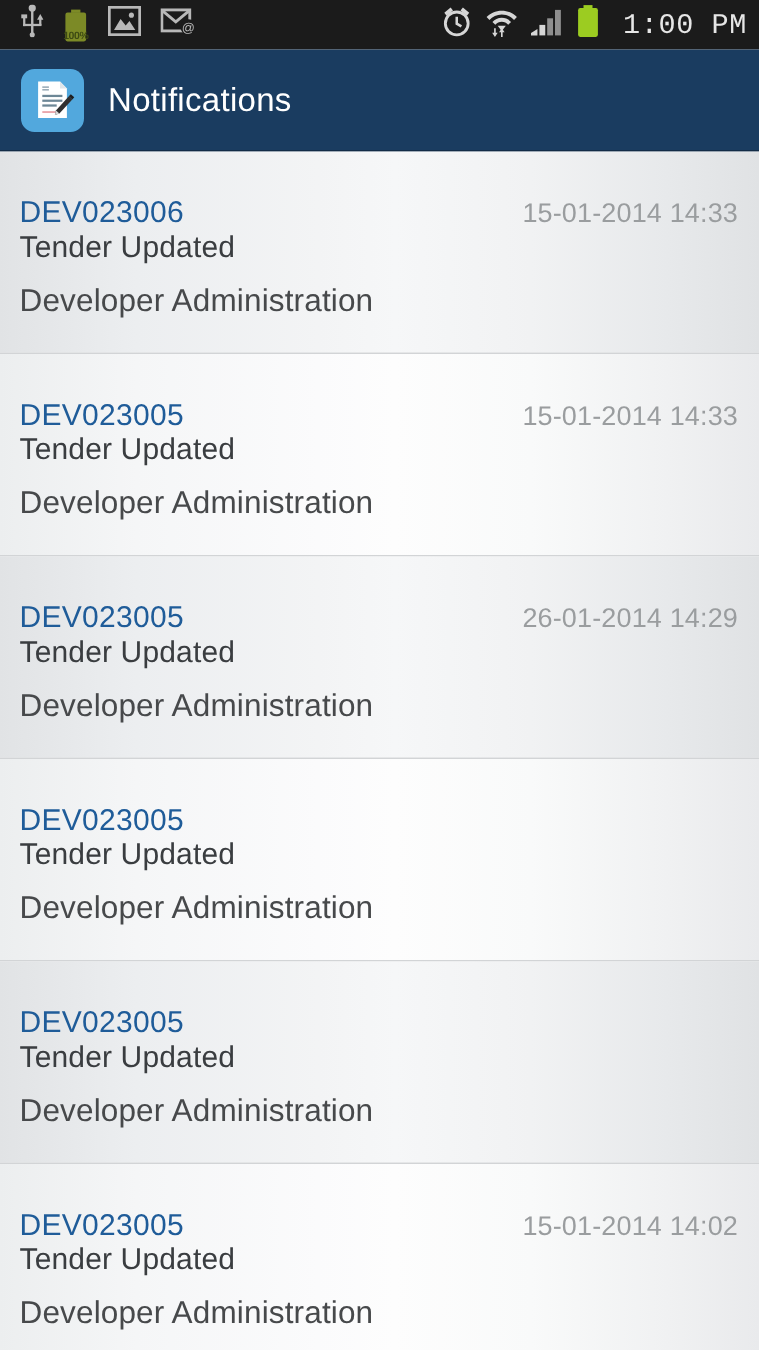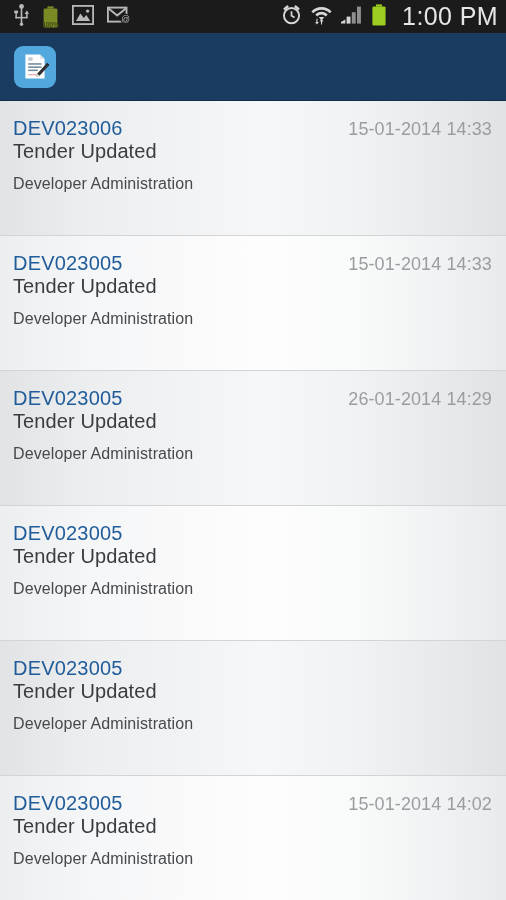--- a/index.html
+++ b/index.html
@@ -15,22 +15,22 @@
   .statusbar{
     position:relative;
     height:33px; width:100%;
     background:#1b1b1b;
     display:flex; align-items:center;
     padding:0 8px 0 14px;
   }
   .sb-left{ display:flex; align-items:center; gap:13px; }
   .sb-right{ display:flex; align-items:center; gap:9px; margin-left:auto; }
   .sb-time{
-    color:#e6e6e6; font-size:25px; letter-spacing:0.4px;
-    margin-left:6px; font-family:Liberation Sans, sans-serif;
+    color:#e6e6e6; font-size:19px; letter-spacing:0.4px;
+    margin-left:6px; font-family:Liberation Mono, monospace;
   }
   .ico{ display:block; }
 
   
   .batt-wrap{ position:relative; width:17px; height:22px; }
   .batt-pct{
     position:absolute; left:50%; transform:translateX(-50%);
     bottom:0px; font-size:7px; color:#3d4a13; font-weight:bold;
     letter-spacing:-0.3px; line-height:7px;
   }
@@ -52,21 +52,21 @@
   .ab-title{
     color:#ffffff; font-size:22px; margin-left:16px;
     font-weight:normal; letter-spacing:0.2px;
   }
 
   
   .list{ width:100%; }
   .row{
     position:relative;
     height:135px; width:100%;
-    padding:16px 14px 0 13px;
+    padding:30px 14px 0 13px;
     border-bottom:1px solid #d2d4d6;
     background-image:linear-gradient(to right,
        #e1e3e5 0%, #eceef0 18%, #f3f4f5 42%, #f6f7f8 52%,
        #f1f2f3 70%, #e7e9eb 88%, #e0e2e4 100%);
   }
   .row.alt{
     background-image:linear-gradient(to right,
        #eceeef 0%, #f5f6f7 18%, #fbfbfc 42%, #fdfdfd 52%,
        #f9fafa 70%, #f0f1f2 88%, #e9eaec 100%);
   }
@@ -77,21 +77,21 @@
   }
   .row-date{
     margin-left:auto; color:#9a9d9f; font-size:18px;
     letter-spacing:0.1px; white-space:nowrap;
   }
   .row-title{
     color:#3a3d40; font-size:20px;
     letter-spacing:0.1px;
   }
   .row-sub{
-    margin-top:12px; color:#47494b; font-size:16px;
+    margin-top:12px; color:#47494b; font-size:21px;
     letter-spacing:0.1px;
   }
 </style>
 </head>
 <body>
 
 <div id="app">
 
   <div class="statusbar">
     <div class="sb-left">
@@ -198,20 +198,21 @@
           <rect x="7.2" y="17.6" width="9.6" height="1.5"></rect>
         </g>
         <rect x="7.2" y="22.1" width="9.0" height="1.2" fill="#e8a3a8"></rect>
         <g>
           <polygon points="16.3,21.6 24.9,12.2 27.2,14.3 18.6,23.7 15.6,24.6" fill="#2f2f2f"></polygon>
           <polygon points="15.6,24.6 16.3,21.6 18.6,23.7" fill="#d8d8d8"></polygon>
           <polygon points="24.9,12.2 26.2,10.8 28.5,12.9 27.2,14.3" fill="#1f1f1f"></polygon>
         </g>
       </svg>
     </div>
+    <div class="ab-title">Notifications</div>
   </div>
 
   <div class="list">
 
     <div class="row">
       <div class="row-top">
         <span class="row-id">DEV023006</span>
         <span class="row-date">15-01-2014 14:33</span>
       </div>
       <div class="row-title">Tender Updated</div>

